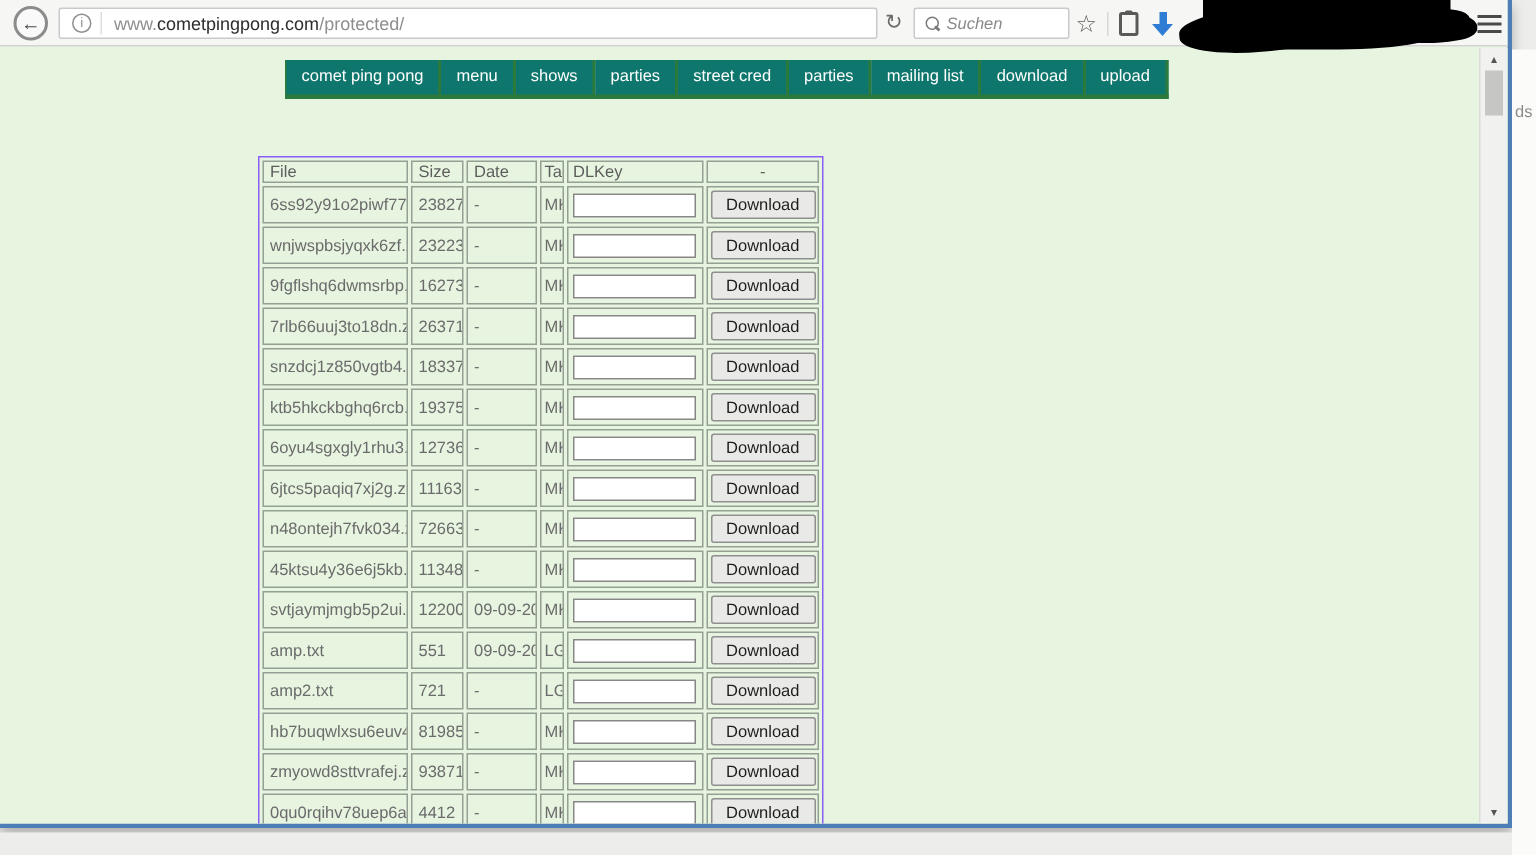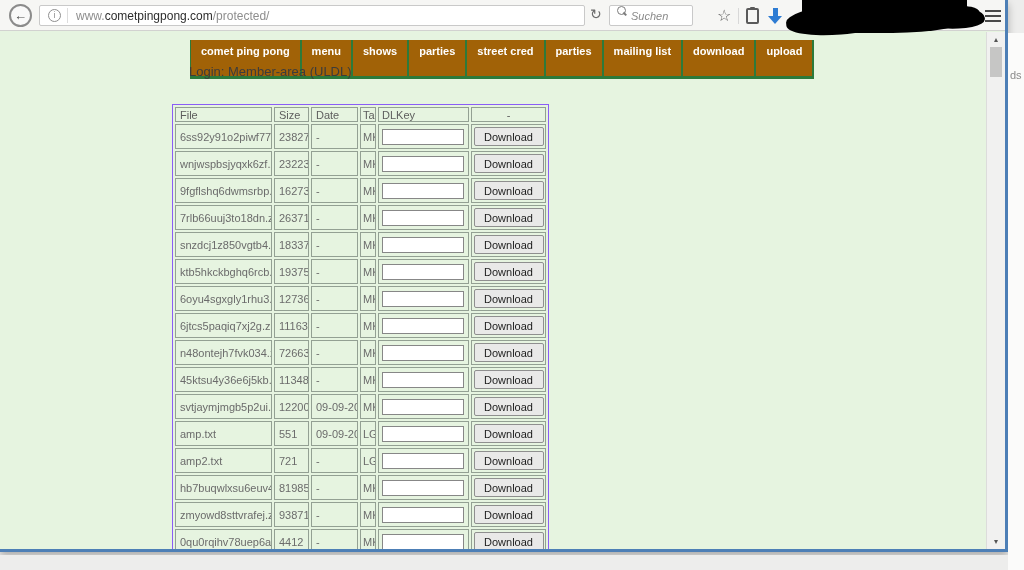--- a/index.html
+++ b/index.html
@@ -21,23 +21,23 @@
   .url-bar { position:absolute; left:39px; top:5px; width:546px; height:21px;
              background:#fff; border:1px solid #c9c9c9; border-radius:2px;
              display:flex; align-items:center; }
   .info-icon { width:13px; height:13px; border:1px solid #8f8f8f; border-radius:50%;
                color:#8f8f8f; font-size:9px; line-height:11px; text-align:center;
                margin:0 6px 0 8px; flex:0 0 auto; }
   .url-sep { width:1px; height:15px; background:#ddd; margin-right:8px; }
   .url-text { font-size:12px; color:#8e8e8e; white-space:nowrap; }
   .url-text .domain { color:#2d2d2d; font-weight:normal; }
   .reload-icon { position:absolute; left:590px; top:6px; font-size:14px; color:#6b6b6b; }
-  .search-box { position:absolute; left:609px; top:5px; width:84px; height:21px;
+  .search-box { position:absolute; left:609px; top:5px; width:104px; height:21px;
                 background:#fff; border:1px solid #c9c9c9; border-radius:2px;
-                display:flex; }
+                display:flex; align-items:center; }
   .mag { position:relative; width:9px; height:9px; margin:0 5px 0 7px; flex:0 0 auto; }
   .mag::before { content:""; position:absolute; left:0; top:0; width:7px; height:7px;
                  border:1.5px solid #7b7b7b; border-radius:50%; }
   .mag::after { content:""; position:absolute; left:6px; top:7px; width:4px; height:1.5px;
                 background:#7b7b7b; transform:rotate(45deg); }
   .search-input { border:none; outline:none; width:70px; font-style:italic;
                   font-size:11px; color:#8a8a8a; background:transparent;
                   font-family:"Liberation Sans", sans-serif; }
   .search-input::placeholder { color:#8a8a8a; font-style:italic; }
   .star-icon { position:absolute; left:717px; top:6px; font-size:16px; color:#5d5d5d; }
@@ -59,23 +59,23 @@
   .blob1 { left:786px; top:4px; width:120px; height:30px; border-radius:45% 40% 50% 45%; transform:rotate(-5deg); }
   .blob2 { left:802px; top:0; width:165px; height:33px; border-radius:0 0 45% 35%; }
   .blob3 { left:893px; top:2px; width:92px; height:26px; border-radius:40% 50% 45% 40%; transform:rotate(4deg); }
   .blob4 { left:930px; top:7px; width:50px; height:19px; border-radius:50%; transform:rotate(-10deg); }
 
   
   .page { position:absolute; left:0; top:32px; width:1005px; height:517px;
           background:#e6f4e0; overflow:hidden; }
 
   .navbar { position:absolute; left:190px; top:8px; display:flex; }
-  .nav-item { background:#a16207; color:#fff; font-size:11px; padding:5px 10px 19px 10px;
+  .nav-item { background:#0f766e; color:#fff; font-size:11px; padding:5px 10px 6px 10px;
               border-right:2px solid #2c7a3b; border-bottom:3px solid #2c7a3b;
-              white-space:nowrap; cursor:pointer;font-weight:bold; }
+              white-space:nowrap; cursor:pointer; }
   .nav-item:first-child { border-left:1px solid #2c7a3b; }
 
   .login-heading { position:absolute; left:189px; top:32px; font-size:13px; color:#3c3c3c; }
 
   table.files { position:absolute; left:172px; top:72px;
                 border-collapse:separate; border-spacing:2px;
                 border:1px solid #8b5cf6; }
   table.files td, table.files th { border:1px solid #93a093; font-size:11px; font-weight:normal;
                                    color:#6b6b6b; text-align:left; vertical-align:middle;
                                    padding:0 4px; white-space:nowrap; overflow:hidden; }
@@ -151,21 +151,20 @@
   <div class="nav-item">street cred</div>
 
   <div class="nav-item">parties</div>
 
   <div class="nav-item">mailing list</div>
 
   <div class="nav-item">download</div>
 
   <div class="nav-item">upload</div>
 </div>
-    <div class="login-heading">Login: Member-area (ULDL)</div>
 
     <table class="files">
       <thead>
         <tr>
           <th class="c-file">File</th>
           <th class="c-size">Size</th>
           <th class="c-date">Date</th>
           <th class="c-tag">Tag</th>
           <th class="c-key">DLKey</th>
           <th class="c-btn">-</th>

